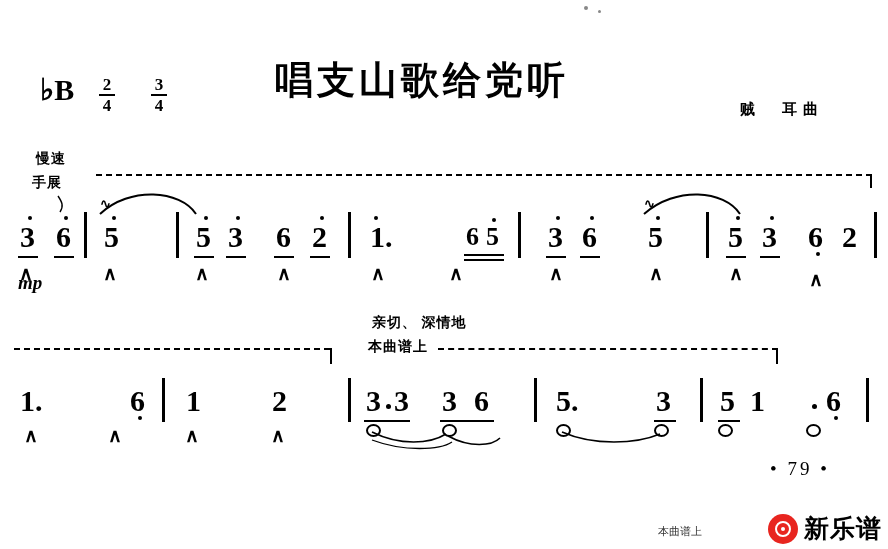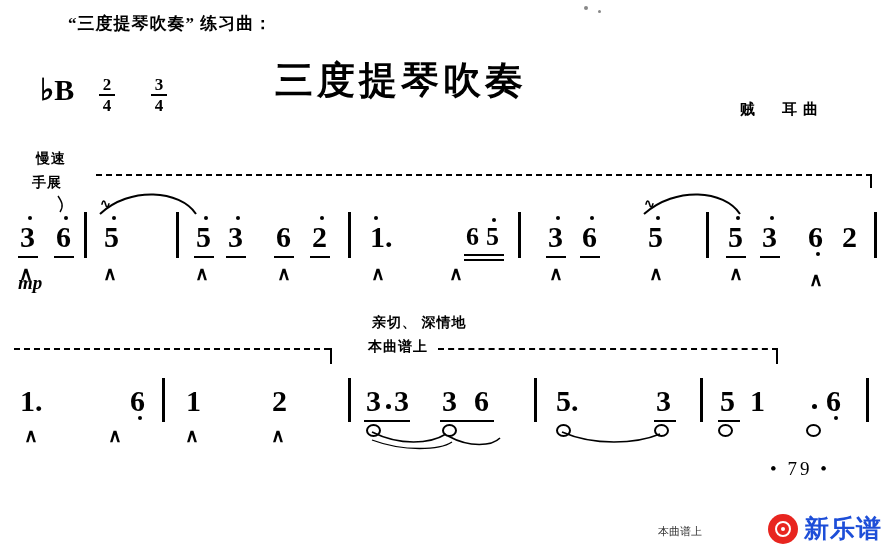--- a/index.html
+++ b/index.html
@@ -207,21 +207,21 @@
     position: absolute;
     left: 13px; top: 13px;
     width: 4px; height: 4px;
     border-radius: 50%;
     background: #ffffff;
   }
   .brand-text {
     font-family: "Liberation Serif", serif;
     font-weight: bold;
     font-size: 25px;
-    color: #1d4ed8;
+    color: #000000;
     letter-spacing: 1px;
   }
   .speck {
     position: absolute;
     background: #888;
     border-radius: 50%;
   }
   svg.overlay {
     position: absolute;
     left: 0; top: 0;
@@ -230,22 +230,21 @@
   }
 </style>
 </head>
 <body>
 
 <div class="page">
 
   <div class="speck abs" style="left:584px; top:6px; width:4px; height:4px;"></div>
   <div class="speck abs" style="left:598px; top:10px; width:3px; height:3px;"></div>
 
-  <div class="abs subtitle">“三度提琴吹奏” 练习曲：</div>
-  <div class="abs main-title">三度提琴吹奏</div>
+  <div class="abs main-title">唱支山歌给党听</div>
   <div class="abs composer">贼　耳曲</div>
 
   <div class="abs keysig">
     <span>♭B</span>
   </div>
 
   <div class="abs meter m1">
     <span class="num">2</span>
     <span class="bar"></span>
     <span class="den">4</span>

